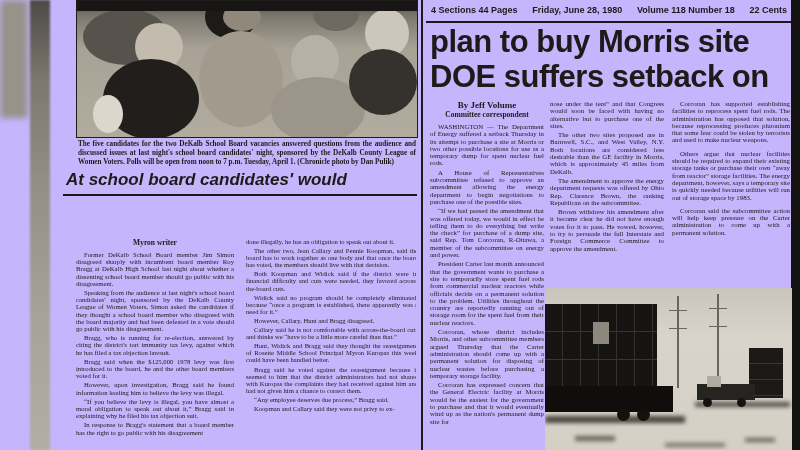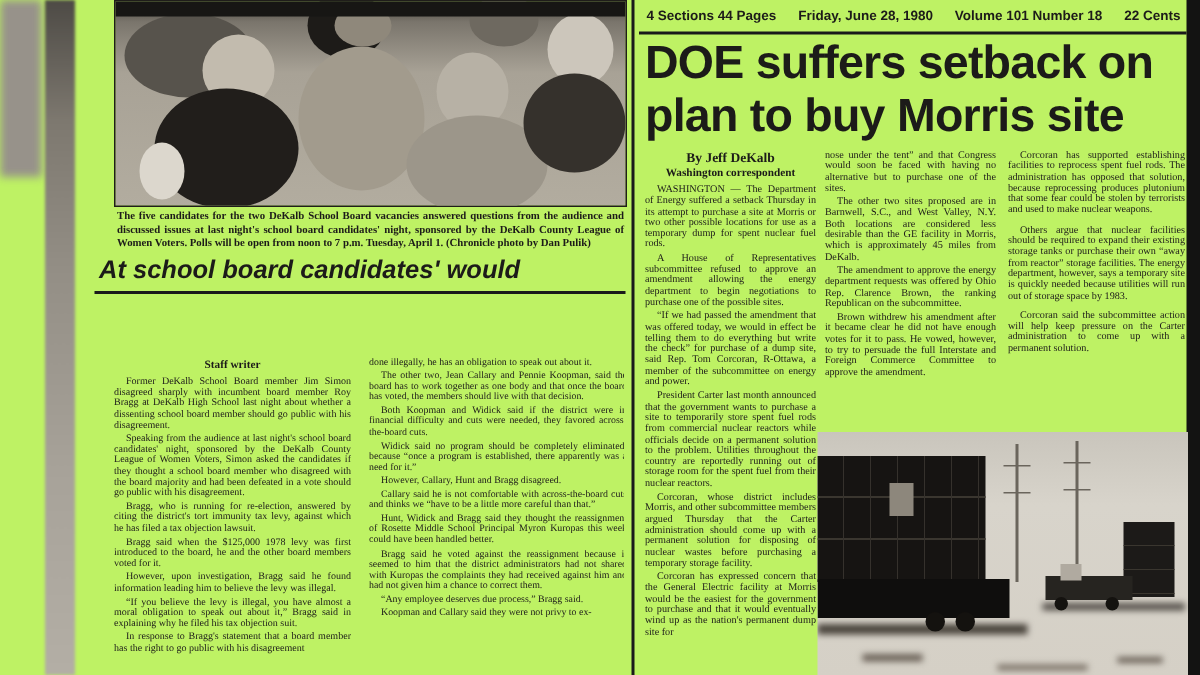--- a/index.html
+++ b/index.html
@@ -1,18 +1,18 @@
 <!DOCTYPE html>
 <html><head>
 <meta charset="utf-8">
 <style>
   html,body{margin:0;padding:0;}
   .page{
     position:relative;width:800px;height:450px;overflow:hidden;
-    background:#bef264;color:#1c1b19;
+    background:#c4b5fd;color:#1c1b19;
     font-family:"Liberation Serif",serif;
   }
   
   .scan-blob{position:absolute;left:0;top:0;width:28px;height:118px;background:#97928a;filter:blur(3px);}
   .scan-strip{position:absolute;left:30px;top:0;width:20px;height:450px;
     background:linear-gradient(180deg,#4d4a45 0%,#7d786f 18%,#938e85 40%,#a7a299 70%,#b3aea5 100%);
     filter:blur(1px);}
   .main-divider{position:absolute;left:421px;top:0;width:2px;height:450px;background:#1a1a1a;}
   .scan-right{position:absolute;left:791px;top:0;width:9px;height:450px;background:#131312;}
   
@@ -97,21 +97,21 @@
 <div class="page">
 
   <div class="scan-blob"></div>
   <div class="scan-strip"></div>
   <div class="main-divider"></div>
   <div class="scan-right"></div>
 
   <div class="masthead">
     <span>4 Sections 44 Pages</span>
     <span>Friday, June 28, 1980</span>
-    <span>Volume 101 Number 18</span>
+    <span>Volume 118 Number 18</span>
     <span>22 Cents</span>
   </div>
   <div class="masthead-rule"></div>
 
   <figure class="photo1">
     <div class="blob b1"></div>
     <div class="blob b4"></div>
     <div class="blob b12"></div>
     <div class="blob b2"></div>
     <div class="blob b3"></div>
@@ -124,21 +124,21 @@
     <div class="blob b11"></div>
     <div class="topband"></div>
   </figure>
   <p class="caption">The five candidates for the two DeKalb School Board vacancies answered questions from the audience and discussed issues at last night's school board candidates' night, sponsored by the DeKalb County League of Women Voters. Polls will be open from noon to 7 p.m. Tuesday, April 1. (Chronicle photo by Dan Pulik)</p>
 
   <h2 class="kicker">At school board candidates' would</h2>
   <div class="kicker-rule"></div>
 
   <section class="cols">
     <div class="colA">
-      <div class="byline-title">Staff writer</div>
+      <div class="byline-title">Myron writer</div>
       <div>
           <p class="para">Former DeKalb School Board member Jim Simon disagreed sharply with incumbent board member Roy Bragg at DeKalb High School last night about whether a dissenting school board member should go public with his disagreement.</p>
           <p class="para">Speaking from the audience at last night's school board candidates' night, sponsored by the DeKalb County League of Women Voters, Simon asked the candidates if they thought a school board member who disagreed with the board majority and had been defeated in a vote should go public with his disagreement.</p>
           <p class="para">Bragg, who is running for re-election, answered by citing the district's tort immunity tax levy, against which he has filed a tax objection lawsuit.</p>
           <p class="para">Bragg said when the $125,000 1978 levy was first introduced to the board, he and the other board members voted for it.</p>
           <p class="para">However, upon investigation, Bragg said he found information leading him to believe the levy was illegal.</p>
           <p class="para">“If you believe the levy is illegal, you have almost a moral obligation to speak out about it,” Bragg said in explaining why he filed his tax objection suit.</p>
           <p class="para">In response to Bragg's statement that a board member has the right to go public with his disagreement</p>
         </div>
     </div>
@@ -150,27 +150,27 @@
         <p class="para">However, Callary, Hunt and Bragg disagreed.</p>
         <p class="para">Callary said he is not comfortable with across-the-board cuts and thinks we “have to be a little more careful than that.”</p>
         <p class="para">Hunt, Widick and Bragg said they thought the reassignment of Rosette Middle School Principal Myron Kuropas this week could have been handled better.</p>
         <p class="para">Bragg said he voted against the reassignment because it seemed to him that the district administrators had not shared with Kuropas the complaints they had received against him and had not given him a chance to correct them.</p>
         <p class="para">“Any employee deserves due process,” Bragg said.</p>
         <p class="para">Koopman and Callary said they were not privy to ex-</p>
       </div>
   </section>
 
   <h1 class="headline2">
+    <span style="display:block">plan to buy Morris site</span>
     <span style="display:block">DOE suffers setback on</span>
-    <span style="display:block">plan to buy Morris site</span>
   </h1>
 
   <div class="colC1">
-    <div class="byline">By Jeff DeKalb</div>
-    <div class="byline-title">Washington correspondent</div>
+    <div class="byline">By Jeff Volume</div>
+    <div class="byline-title">Committee correspondent</div>
     <div>
         <p class="para">WASHINGTON — The Department of Energy suffered a setback Thursday in its attempt to purchase a site at Morris or two other possible locations for use as a temporary dump for spent nuclear fuel rods.</p>
         <p class="para">A House of Representatives subcommittee refused to approve an amendment allowing the energy department to begin negotiations to purchase one of the possible sites.</p>
         <p class="para">“If we had passed the amendment that was offered today, we would in effect be telling them to do everything but write the check” for purchase of a dump site, said Rep. Tom Corcoran, R-Ottawa, a member of the subcommittee on energy and power.</p>
         <p class="para">President Carter last month announced that the government wants to purchase a site to temporarily store spent fuel rods from commercial nuclear reactors while officials decide on a permanent solution to the problem. Utilities throughout the country are reportedly running out of storage room for the spent fuel from their nuclear reactors.</p>
         <p class="para">Corcoran, whose district includes Morris, and other subcommittee members argued Thursday that the Carter administration should come up with a permanent solution for disposing of nuclear wastes before purchasing a temporary storage facility.</p>
         <p class="para">Corcoran has expressed concern that the General Electric facility at Morris would be the easiest for the government to purchase and that it would eventually wind up as the nation's permanent dump site for</p>
       </div>
   </div>
   <div class="colC2 cont">

